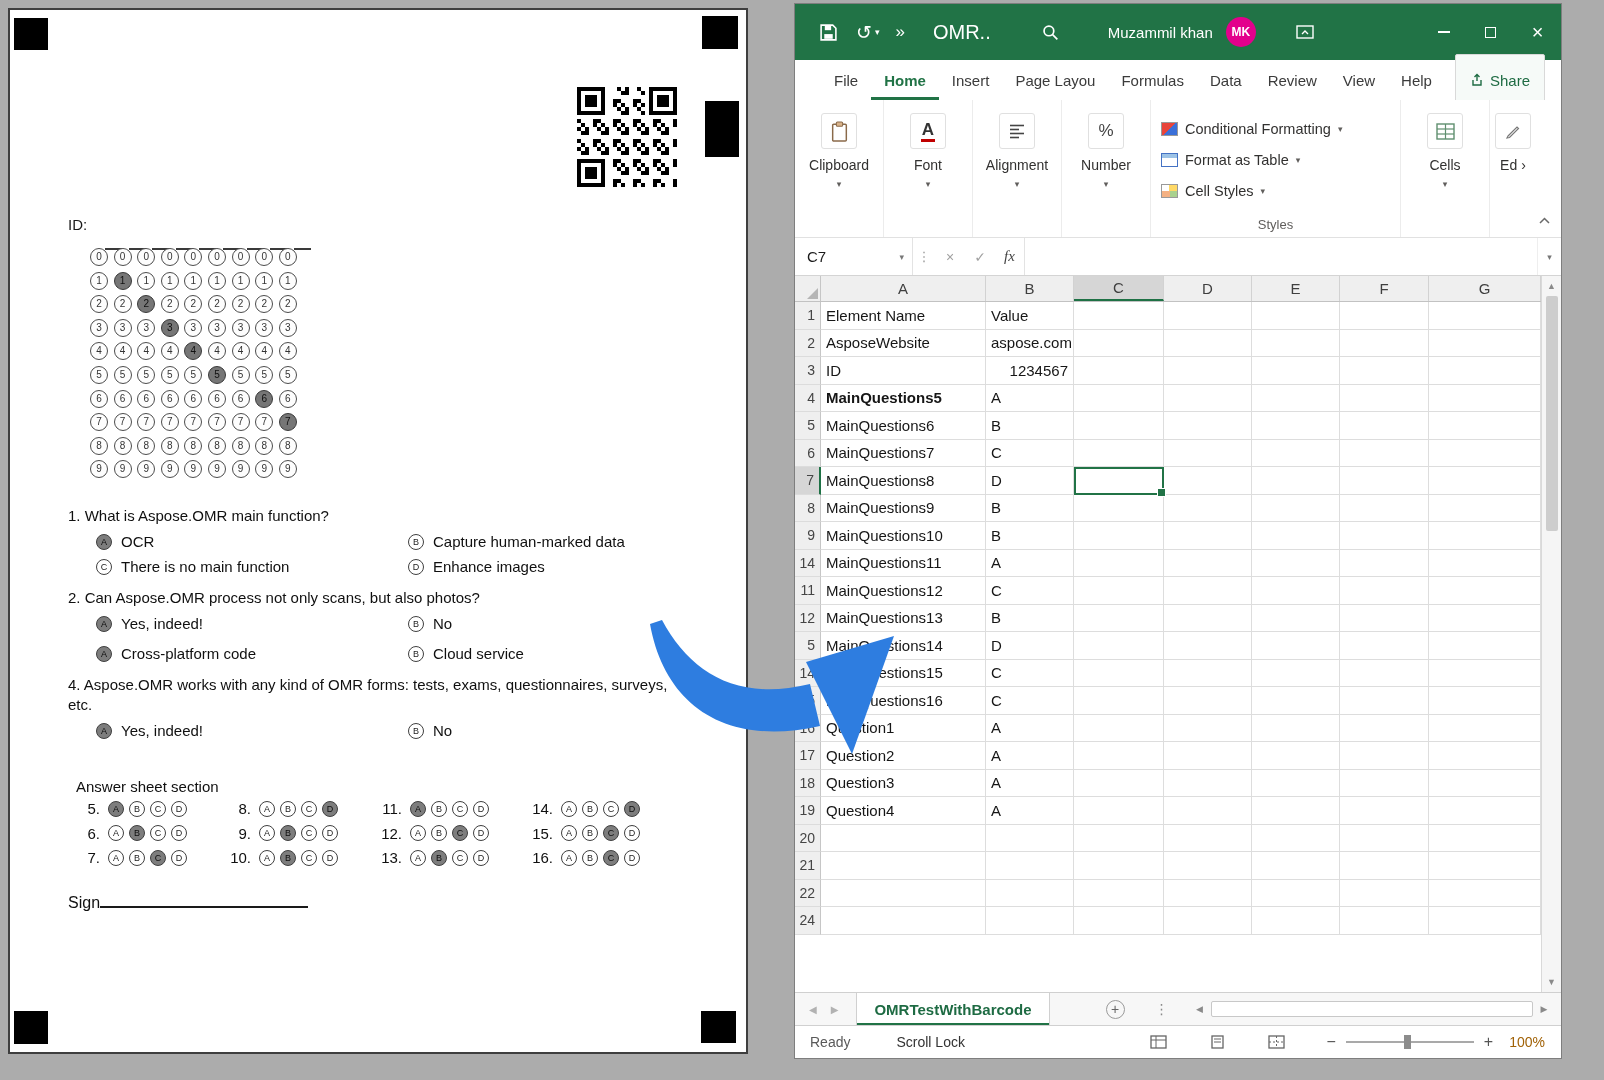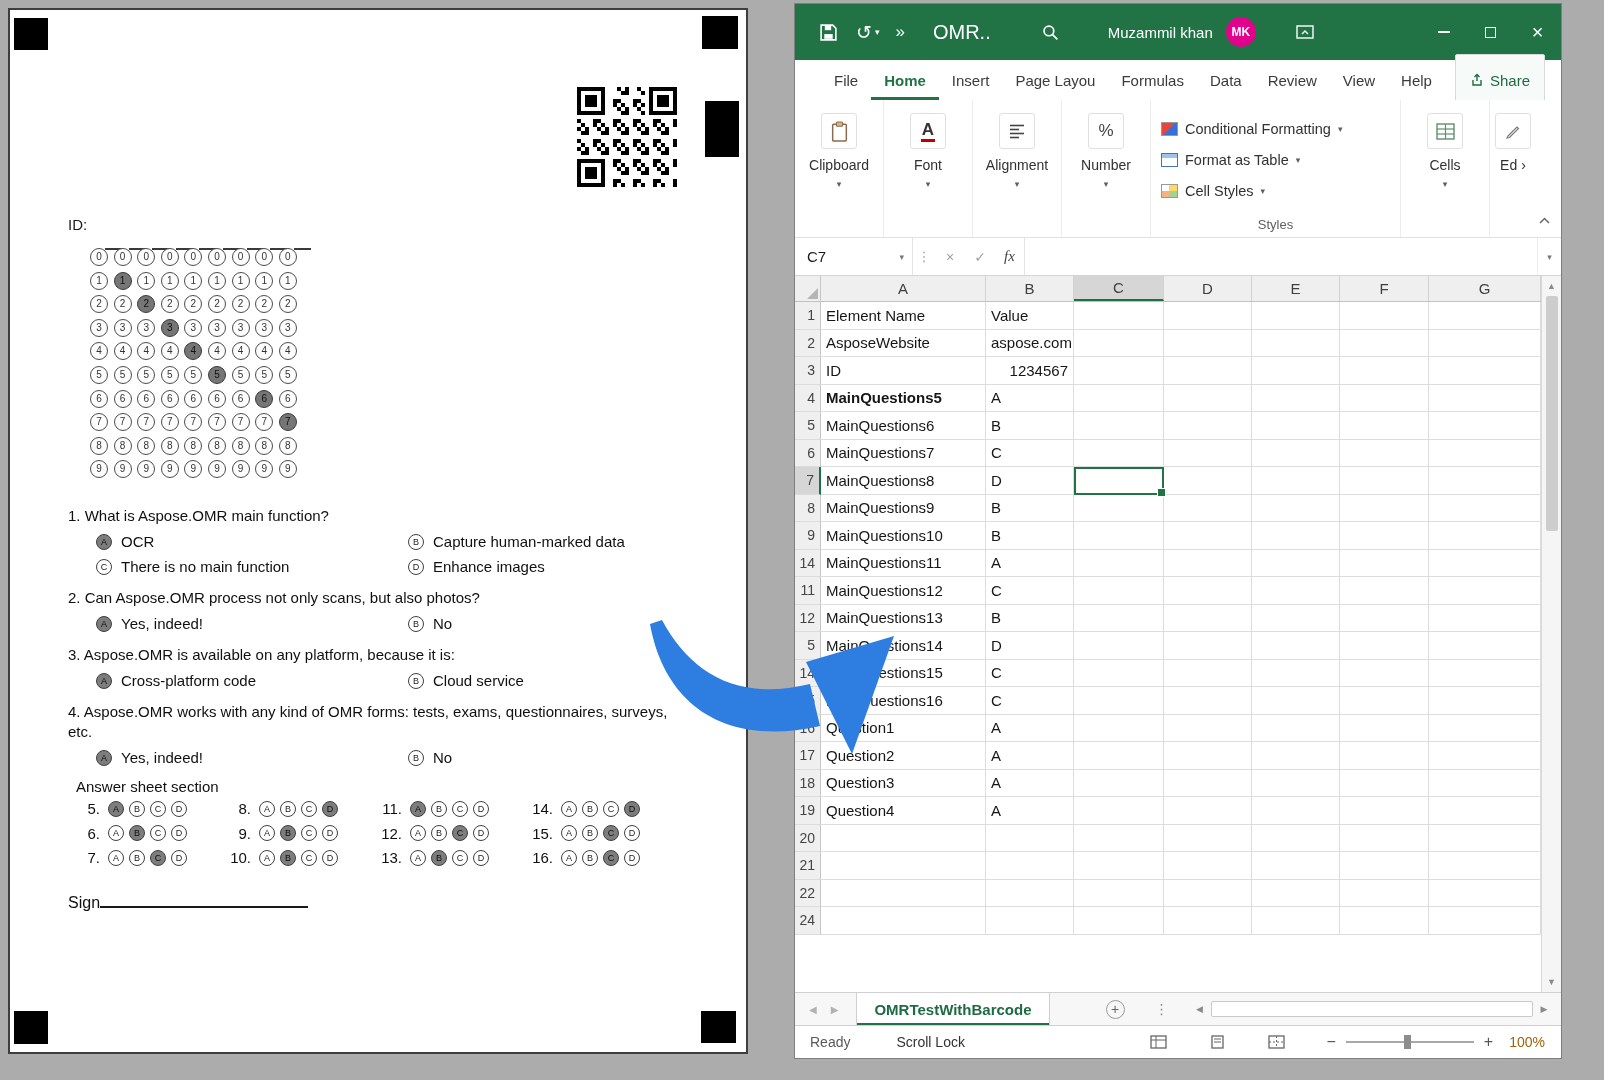--- a/index.html
+++ b/index.html
@@ -353,21 +353,20 @@
               <span class="lb filled">A</span>
               <span class="olbl">Yes, indeed!</span>
             </span>
             <span class="opt">
               <span class="lb">B</span>
               <span class="olbl">No</span>
             </span>
           </div>
         </div>
         <div class="q">
-          <div class="qt">3. Aspose.OMR is available on any platform, because it is:</div>
           <div class="opts">
             <span class="opt">
               <span class="lb filled">A</span>
               <span class="olbl">Cross-platform code</span>
             </span>
             <span class="opt">
               <span class="lb">B</span>
               <span class="olbl">Cloud service</span>
             </span>
           </div>

